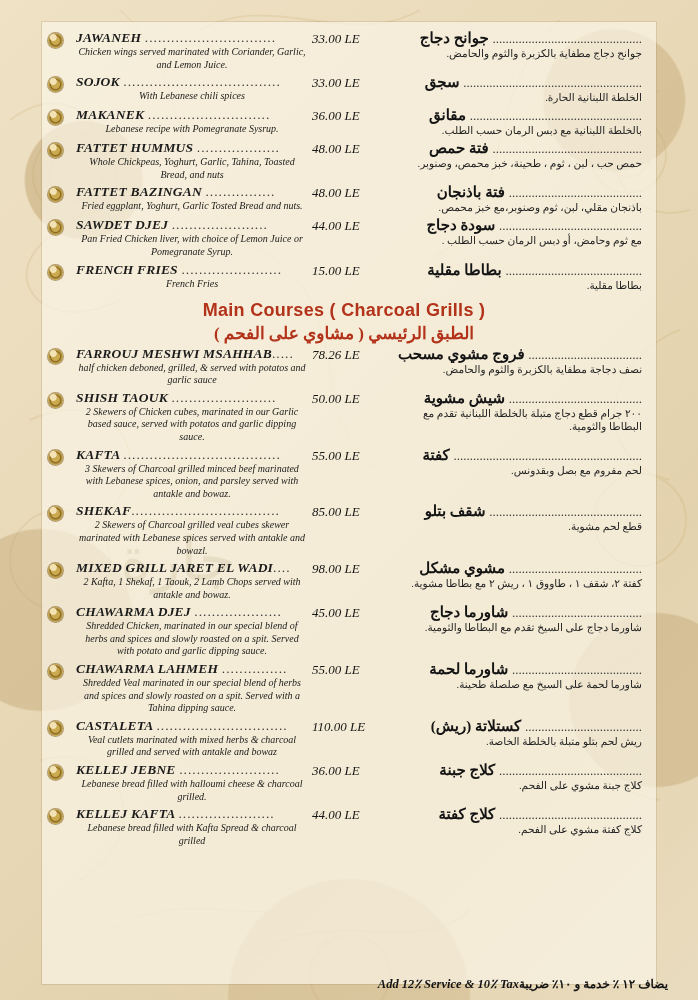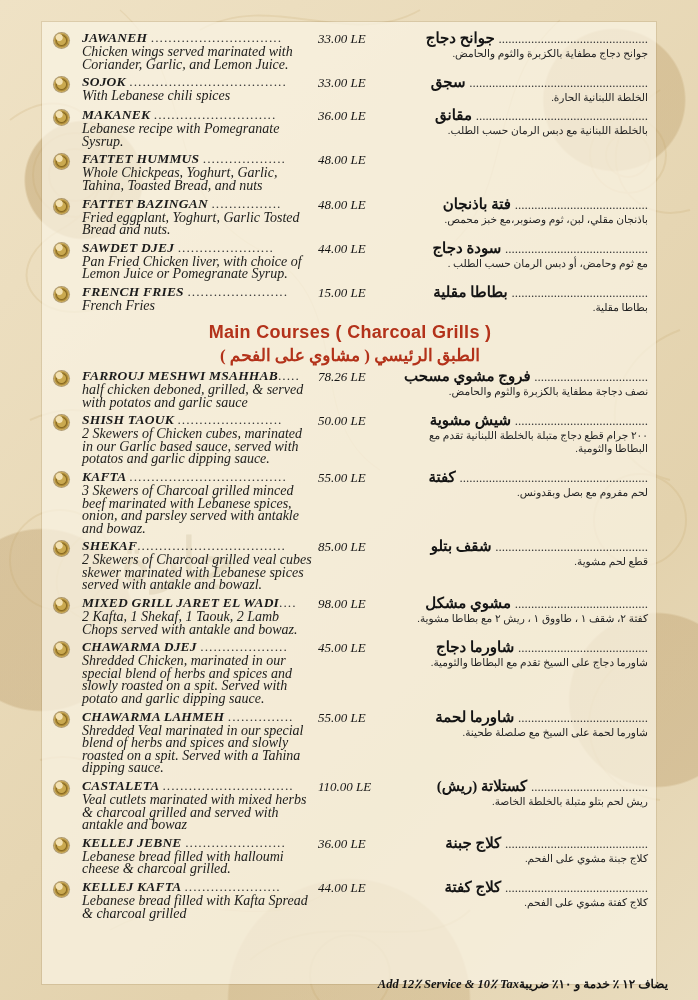--- a/index.html
+++ b/index.html
@@ -35,21 +35,21 @@
     position: absolute;
     left: 42px;
     top: 22px;
     width: 614px;
     height: 962px;
     background: rgba(250,244,228,0.72);
     box-shadow: 0 0 0 1px rgba(140,110,60,0.18);
   }
   .content {
     position: absolute;
-    left: 52px;
+    left: 46px;
     top: 30px;
     width: 596px;
     height: 946px;
   }
   .item {
     position: relative;
     display: flex;
     align-items: flex-start;
     margin-bottom: 3px;
     padding-left: 30px;
@@ -80,24 +80,25 @@
     white-space: nowrap;
   }
   .en-title .dots {
     font-weight: normal;
     font-style: normal;
     letter-spacing: 1px;
     color: #3a3a3a;
   }
   .en-desc {
     font-style: italic;
-    font-size: 14px;
+    font-size: 10px;
     line-height: 12.6px;
     color: #20201e;
     max-width: 232px;
+    text-align: center;
   }
   .col-price {
     width: 86px;
     flex: 0 0 86px;
     text-align: left;
     padding-top: 1px;
     font-style: italic;
     font-size: 13px;
     color: #161616;
     white-space: nowrap;
@@ -252,20 +253,24 @@
       </div>
     </div>
 
     <div class="item">
       <span class="bullet"></span>
       <div class="col-en">
         <div class="en-title"><span>FATTET HUMMUS</span> <span class="dots">...................</span></div>
         <div class="en-desc">Whole Chickpeas, Yoghurt, Garlic, Tahina, Toasted Bread, and nuts</div>
       </div>
       <div class="col-price">48.00 LE</div>
+      <div class="col-ar">
+        <div class="ar-title"><span class="dots">..............................................</span> <span>فتة حمص</span></div>
+        <div class="ar-desc">حمص حب ، لبن ، ثوم ، طحينة، خبز محمص، وصنوبر.</div>
+      </div>
     </div>
 
     <div class="item">
       <span class="bullet"></span>
       <div class="col-en">
         <div class="en-title"><span>FATTET BAZINGAN</span> <span class="dots">................</span></div>
         <div class="en-desc">Fried eggplant, Yoghurt, Garlic Tosted Bread and nuts.</div>
       </div>
       <div class="col-price">48.00 LE</div>
       <div class="col-ar">

